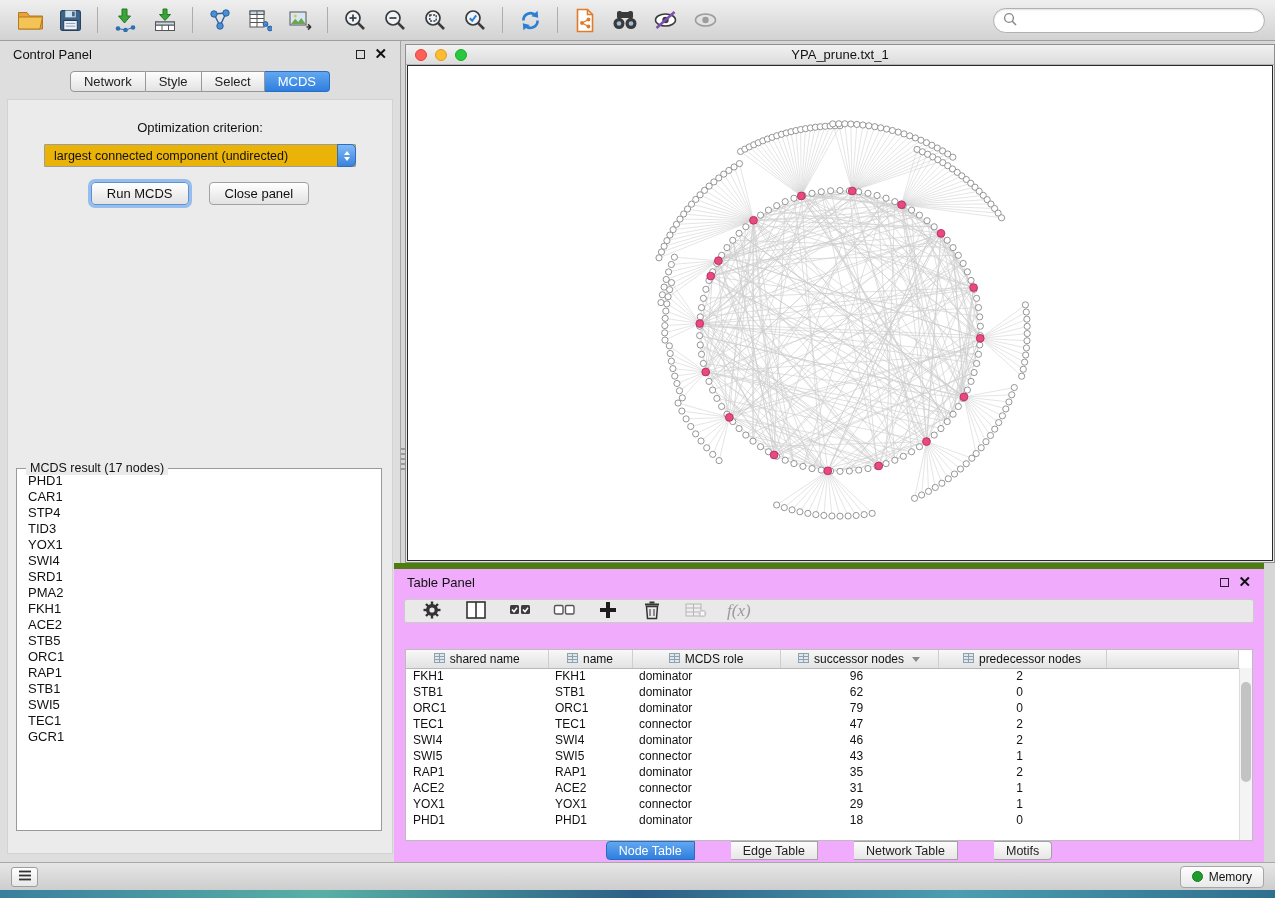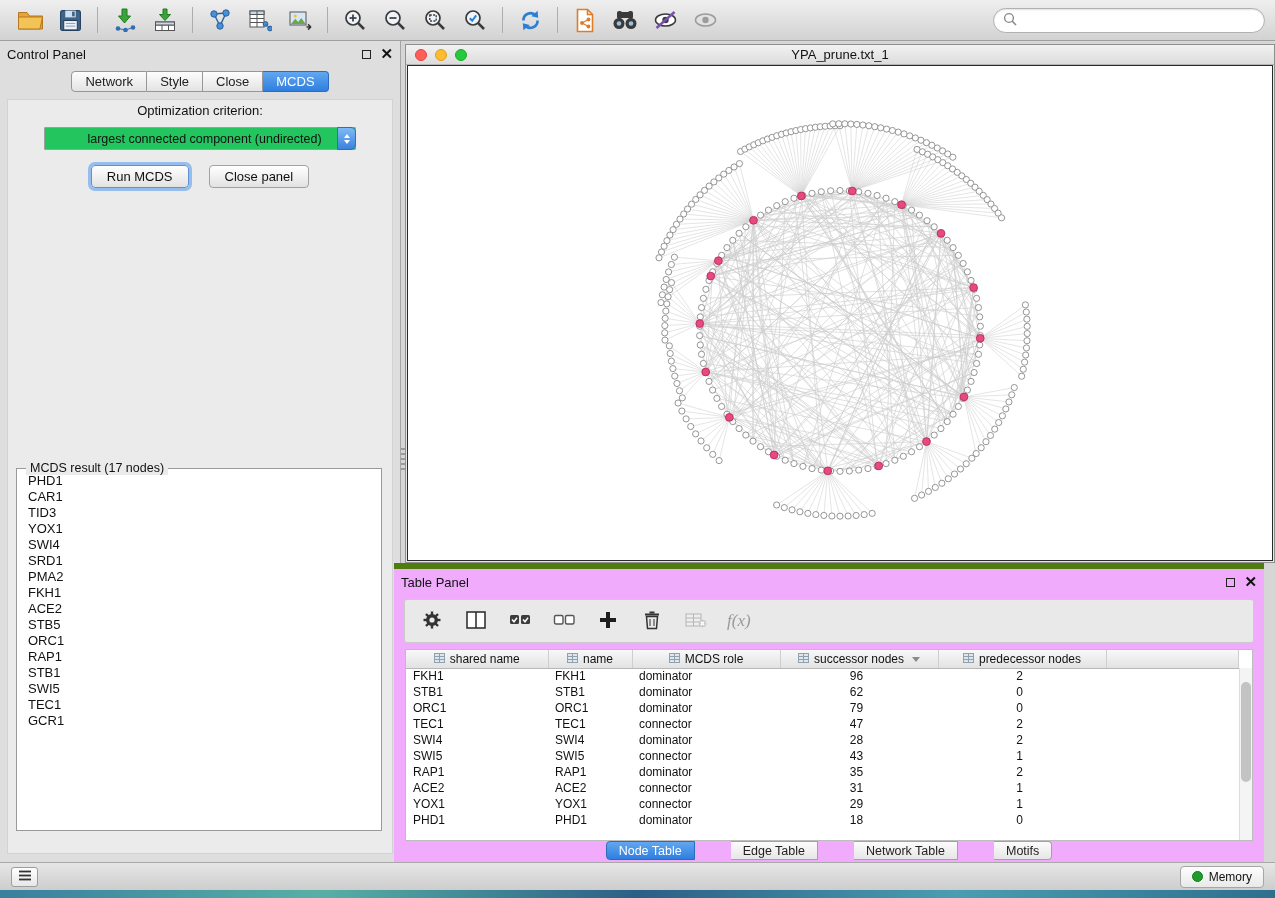--- a/index.html
+++ b/index.html
@@ -15,37 +15,37 @@
   .tb-btn svg { display:block; }
   .tb-sep { width:1px; height:26px; background:#adadad; margin:0 7px; }
   .tb-spacer { flex:1; }
   .search-box { width:272px; height:25px; background:#fff; border:1px solid #b0b0b0; border-radius:13px;
     display:flex; align-items:center; padding:0 9px; gap:6px; box-shadow:inset 0 1px 2px rgba(0,0,0,.12); }
   .search-box input { border:none; outline:none; flex:1; font:12px "Liberation Sans",sans-serif; background:transparent; }
 
   
   .control-panel { position:absolute; left:0; top:41px; width:401px; height:821px;
     background:#dedede; border-right:1px solid #a5a5a5; }
-  .panel-header { height:26px; display:flex; align-items:center; padding:0 7px; font-size:13px; }
+  .panel-header { height:26px; display:flex; align-items:center; padding:0 13px; font-size:13px; }
   .win-icons { margin-left:auto; display:flex; gap:9px; align-items:center; }
   .float-icon { width:9px; height:9px; border:1.5px solid #222; margin-top:1px; }
   .close-x { font-size:15px; font-weight:bold; line-height:12px; color:#111; }
 
   .tabbar { display:flex; justify-content:center; margin-top:4px; }
   .tab { height:21px; padding:0 13px; font-size:13px; display:flex; align-items:center;
     background:linear-gradient(#fdfdfd,#e3e3e3); border:1px solid #979797; border-left:none; color:#222; }
   .tab:first-child { border-left:1px solid #979797; border-radius:4px 0 0 4px; }
   .tab:last-child { border-radius:0 4px 4px 0; }
   .tab.active { background:linear-gradient(#62a7ef,#2f7fe0); color:#fff; border-color:#2a6dc0; }
 
   .cp-content { position:absolute; left:7px; right:7px; top:58px; bottom:8px; background:#ebebeb;
     border:1px solid #d2d2d2; }
-  .opt-label { text-align:center; margin-top:3px; font-size:13px; }
-  .combo { margin:9px auto 0; width:312px; height:23px; background:#22c55e; border:1px solid #9d9d9d;
-    border-radius:1px; position:relative; display:flex; align-items:center; padding-left:9px; font-size:12.5px;justify-content:center; }
+  .opt-label { text-align:center; margin-top:20px; font-size:13px; }
+  .combo { margin:9px auto 0; width:312px; height:23px; background:#eab308; border:1px solid #9d9d9d;
+    border-radius:1px; position:relative; display:flex; align-items:center; padding-left:9px; font-size:12.5px; }
   .combo-btn { position:absolute; right:-1px; top:-1px; width:19px; height:23px;
     background:linear-gradient(#7fb9f7,#3a82dc); border:1px solid #2f6dc0; border-radius:0 5px 5px 0;
     display:flex; flex-direction:column; align-items:center; justify-content:center; gap:2px; }
   .arr-up { width:0; height:0; border-left:3.5px solid transparent; border-right:3.5px solid transparent; border-bottom:4px solid #fff; }
   .arr-dn { width:0; height:0; border-left:3.5px solid transparent; border-right:3.5px solid transparent; border-top:4px solid #fff; }
 
   .btn-row { display:flex; justify-content:center; gap:20px; margin-top:15px; }
   .btn { height:23px; padding:0 15px; font-size:13px; color:#111;
     background:linear-gradient(#ffffff,#e2e2e2); border:1px solid #a2a2a2; border-radius:4px;
     display:flex; align-items:center; }
@@ -67,21 +67,21 @@
   .light.red { background:#ff5f57; border:1px solid #e0443e; }
   .light.yellow { background:#febc2e; border:1px solid #d89e24; }
   .light.green { background:#28c840; border:1px solid #1aab29; }
   .net-title { position:absolute; left:0; right:0; text-align:center; font-size:13px; color:#111; }
   .net-canvas { position:absolute; left:1px; right:1px; top:20px; bottom:1px; background:#fff; border:1px solid #2a2a2a; }
   .net-canvas svg { display:block; width:100%; height:100%; }
 
   
   .table-panel { position:absolute; left:394px; top:563px; width:870px; height:299px;
     background:#f0abfc; border-top:6px solid #4d7c0f; }
-  .table-toolbar { position:absolute; left:10px; right:10px; top:30px; height:44px;
+  .table-toolbar { position:absolute; left:10px; right:10px; top:30px; height:24px;
     background:#e9e9e9; border:1px solid #cbcbcb; border-radius:3px;
     display:flex; align-items:center; padding:0 14px; gap:18px; }
   .tt-btn { display:flex; align-items:center; justify-content:center; width:26px; height:26px; }
   .fx { font-family:"Liberation Serif", serif; font-style:italic; font-size:17px; color:#9a9a9a; }
 
   .table-area { position:absolute; left:11px; right:11px; top:80px; bottom:21px; background:#fff;
     border:1px solid #bdbdbd; overflow:hidden; }
   table.node-table { border-collapse:collapse; width:calc(100% - 13px); table-layout:fixed; }
   .node-table th { height:18px; background:linear-gradient(#f8f8f8,#e2e2e2);
     border-right:1px solid #cfcfcf; border-bottom:1px solid #b8b8b8;
@@ -328,21 +328,21 @@
       <span>Control Panel</span>
       <span class="win-icons">
         <span class="float-icon"></span>
         <span class="close-x">✕</span>
       </span>
     </div>
 
     <div class="tabbar">
       <div class="tab">Network</div>
       <div class="tab">Style</div>
-      <div class="tab">Close</div>
+      <div class="tab">Select</div>
       <div class="tab active">MCDS</div>
     </div>
 
     <div class="cp-content">
       <div class="opt-label">Optimization criterion:</div>
 
       <div class="combo">
         <span>largest connected component (undirected)</span>
         <span class="combo-btn">
           <span class="arr-up"></span>
@@ -353,20 +353,21 @@
       <div class="btn-row">
         <div class="btn focused">Run MCDS</div>
         <div class="btn">Close panel</div>
       </div>
 
       <div class="result-box">
         <div class="result-label">MCDS result (17 nodes)</div>
         <div class="mcds-list">
             <div class="mcds-item">PHD1</div>
             <div class="mcds-item">CAR1</div>
+            <div class="mcds-item">STP4</div>
             <div class="mcds-item">TID3</div>
             <div class="mcds-item">YOX1</div>
             <div class="mcds-item">SWI4</div>
             <div class="mcds-item">SRD1</div>
             <div class="mcds-item">PMA2</div>
             <div class="mcds-item">FKH1</div>
             <div class="mcds-item">ACE2</div>
             <div class="mcds-item">STB5</div>
             <div class="mcds-item">ORC1</div>
             <div class="mcds-item">RAP1</div>
@@ -1304,21 +1305,21 @@
               <td class="">TEC1</td>
               <td class="">connector</td>
               <td class="num">47</td>
               <td class="num">2</td>
               <td></td>
             </tr>
             <tr>
               <td class="">SWI4</td>
               <td class="">SWI4</td>
               <td class="">dominator</td>
-              <td class="num">28</td>
+              <td class="num">46</td>
               <td class="num">2</td>
               <td></td>
             </tr>
             <tr>
               <td class="">SWI5</td>
               <td class="">SWI5</td>
               <td class="">connector</td>
               <td class="num">43</td>
               <td class="num">1</td>
               <td></td>

